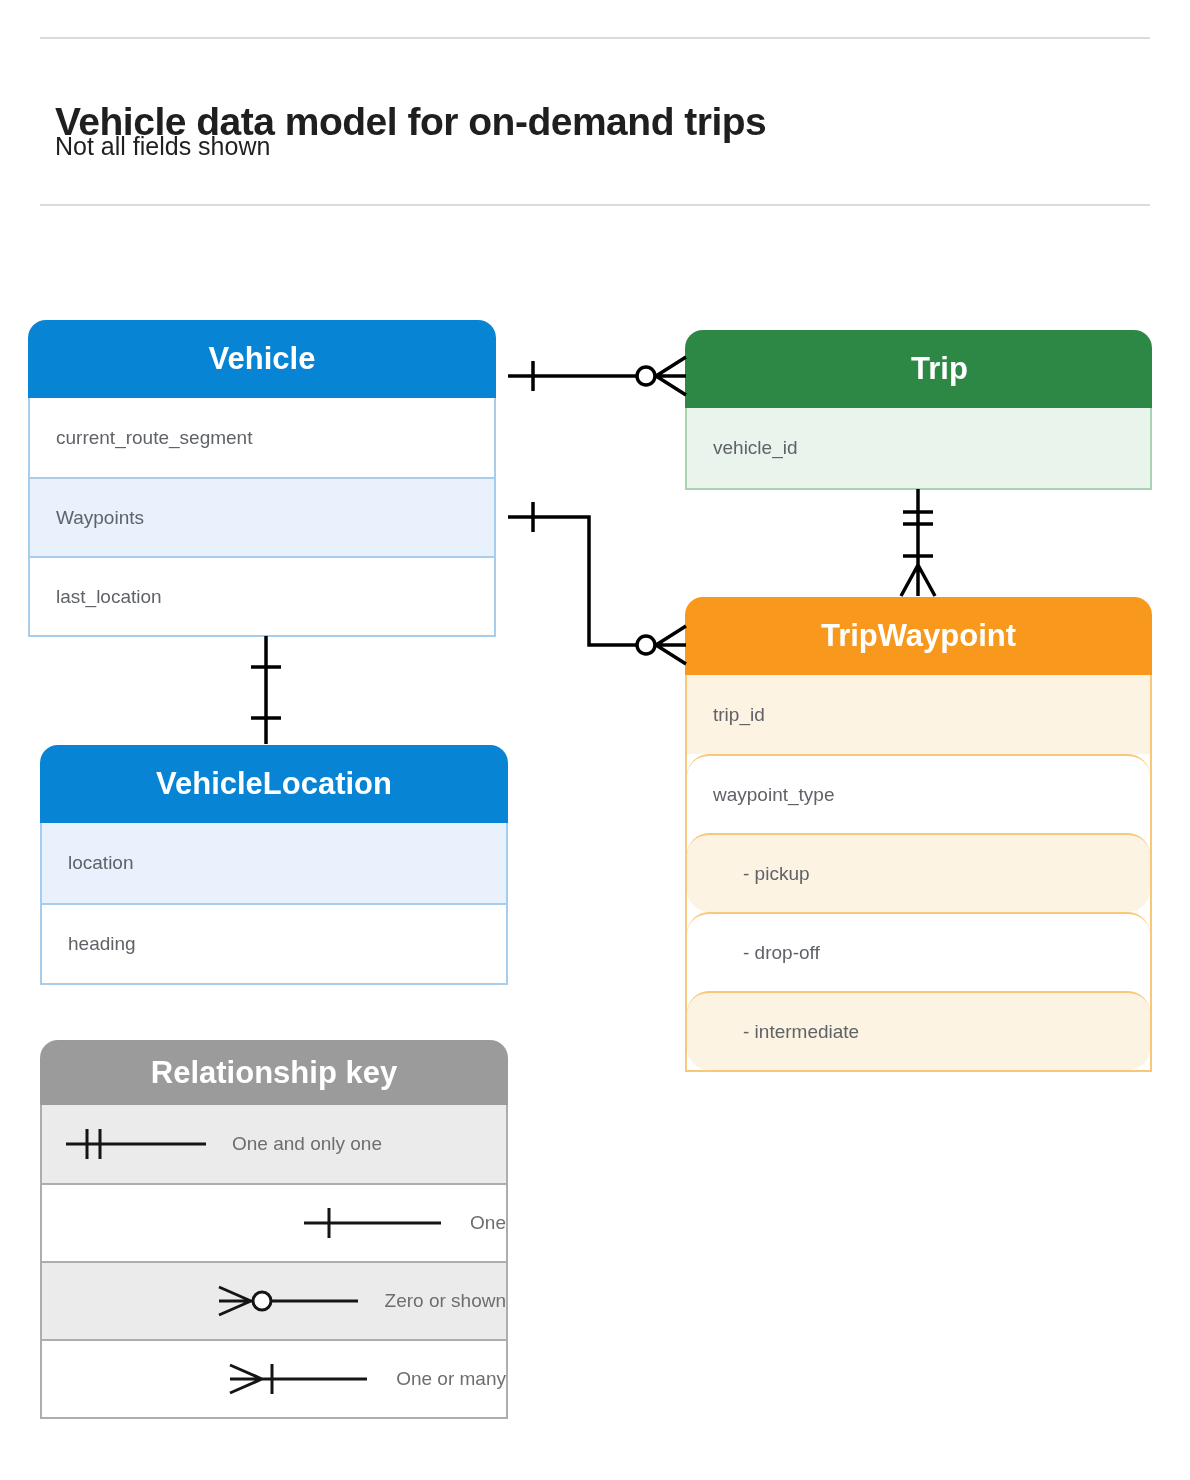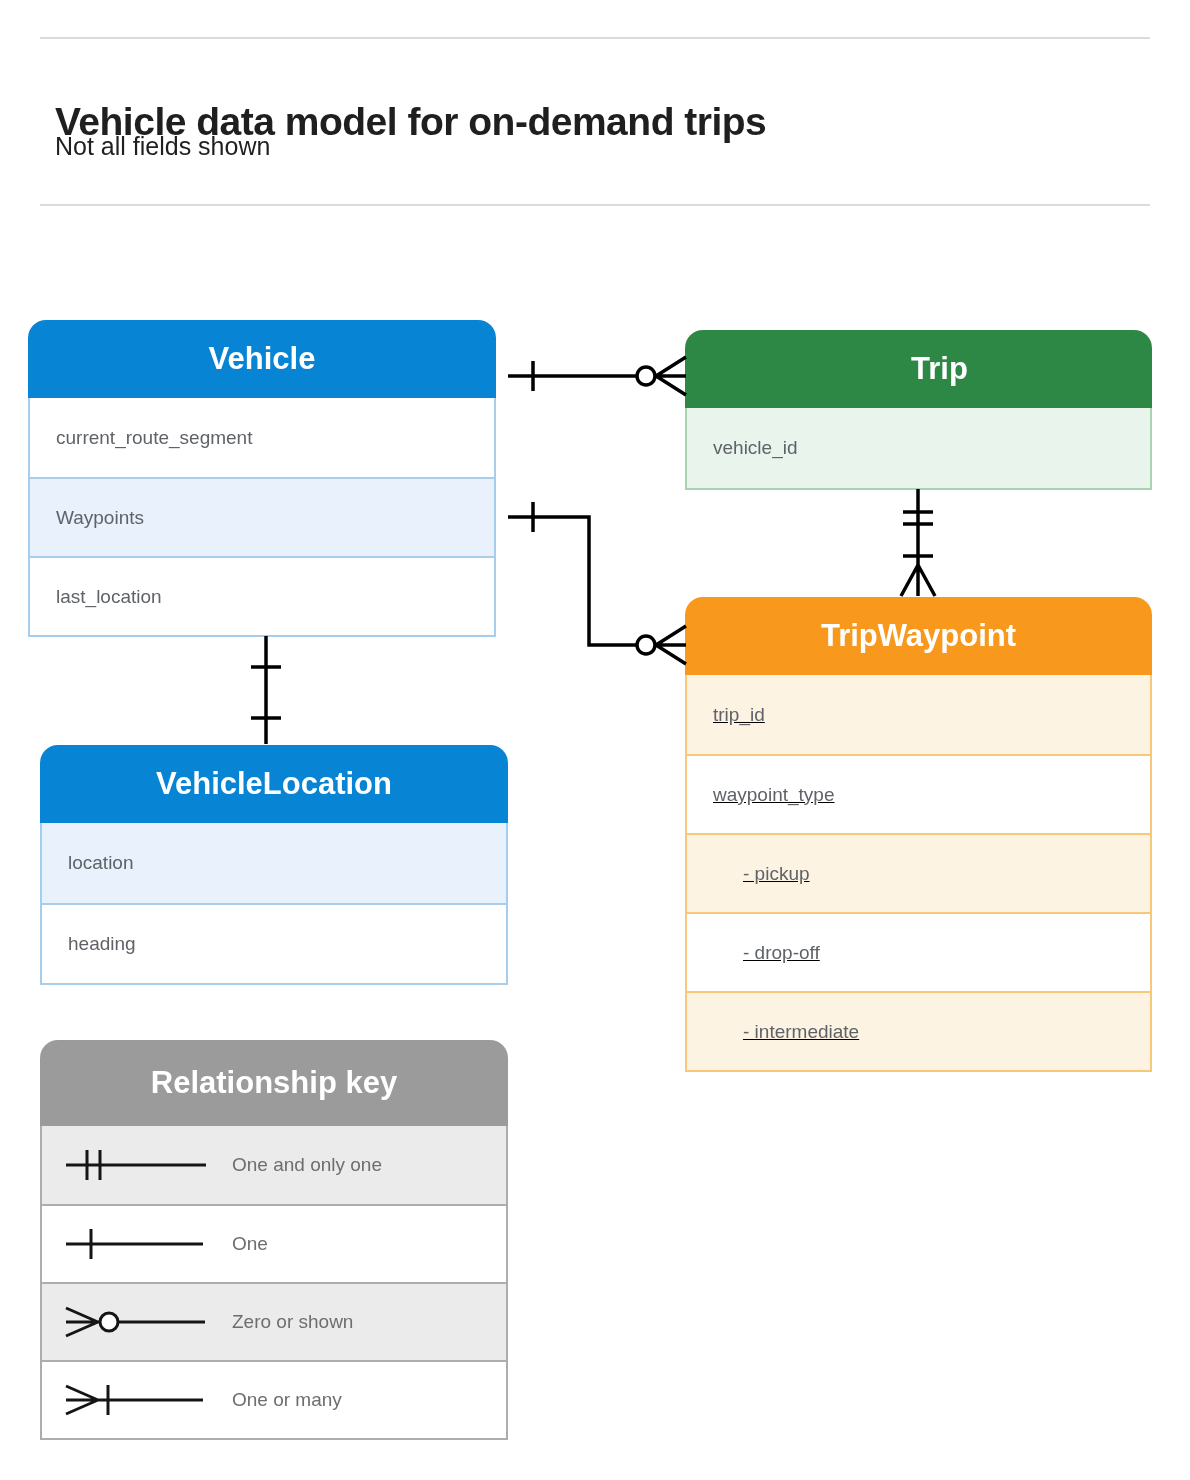--- a/index.html
+++ b/index.html
@@ -24,47 +24,47 @@
   .blue .hdr{background:var(--blue,#0784d3);}
   .blue .tbody{border-color:var(--blue_border,#a6cdec);}
   .blue .row + .row{border-top-color:var(--blue_border,#a6cdec);}
   .blue .row.alt{background:var(--blue_tint,#e8f1fc);}
   
   .green .hdr{background:var(--green,#2d8745);padding-left:42px;}
   .green .tbody{border-color:var(--green_border,#a9d3b1);}
   .green .row.alt{background:var(--green_tint,#e9f4ec);}
   
   .orange .hdr{background:var(--orange,#f8991d);}
-  .orange .tbody{border-color:var(--orange_border,#f8c878);text-decoration:underline;}
-  .orange .row + .row{border-top-color:var(--orange_border,#f8c878);}
+  .orange .tbody{border-color:var(--orange_border,#f8c878);}
+  .orange .row + .row{border-top-color:var(--orange_border,#f8c878);border-radius:22px;}
   .orange .row.alt{background:var(--orange_tint,#fdf3e3);}
   
   .gray .hdr{background:var(--gray,#9b9b9b);}
   .gray .tbody{border-color:var(--gray_border,#adadad);}
-  .gray .row + .row{border-top-color:var(--gray_border,#adadad);}
+  .gray .row + .row{border-top-color:var(--gray_border,#adadad);justify-content:flex-end;}
   .gray .row.alt{background:var(--gray_tint,#ebebeb);}
 
   #vehicle{left:28px;top:320px;width:468px;}
   #vehicle .hdr{height:78px;}
   #vehicle .row{height:79px;}
 
   #trip{left:685px;top:330px;width:467px;}
   #trip .hdr{height:78px;}
   #trip .row{height:80px;}
 
   #trip-waypoint{left:685px;top:597px;width:467px;}
   #trip-waypoint .hdr{height:78px;}
   #trip-waypoint .row{height:79px;}
 
   #vehicle-location{left:40px;top:745px;width:468px;}
   #vehicle-location .hdr{height:78px;}
   #vehicle-location .row{height:80px;}
 
   #legend{left:40px;top:1040px;width:468px;}
-  #legend .hdr{height:86px;}
+  #legend .hdr{height:65px;}
   #legend .row{height:78px;padding-left:18px;color:var(--legend_text,#6c6e70);}
   #legend .sym{width:150px;margin-right:22px;flex:0 0 auto;}
   #legend .sym svg{display:block;}
 
   #connectors{position:absolute;left:0;top:0;z-index:5;pointer-events:none;}
   #connectors path{stroke:var(--connector,#000);stroke-width:3.5;fill:none;}
   #connectors circle{stroke:var(--connector,#000);stroke-width:3.5;fill:#fff;}
   .legend-glyph path{stroke:#151515;stroke-width:3;fill:none;}
   .legend-glyph circle{stroke:#151515;stroke-width:3;fill:#fff;}
 </style>

